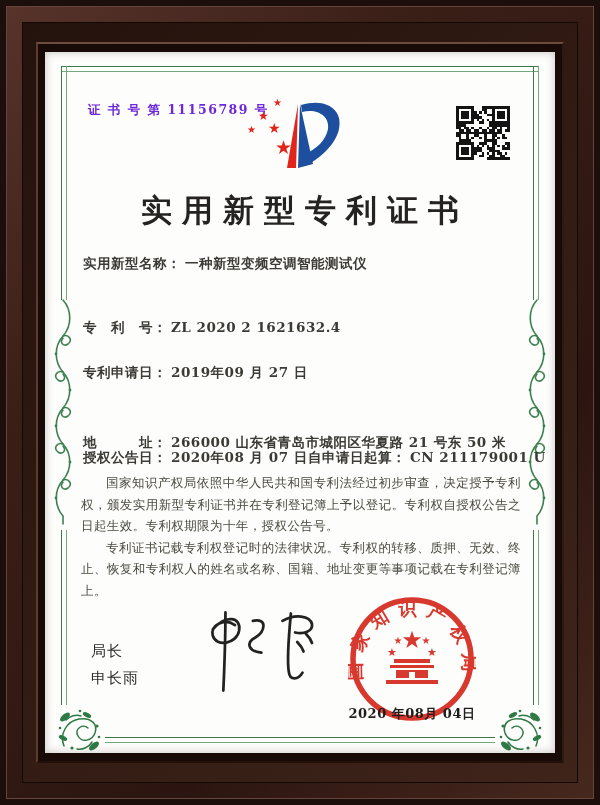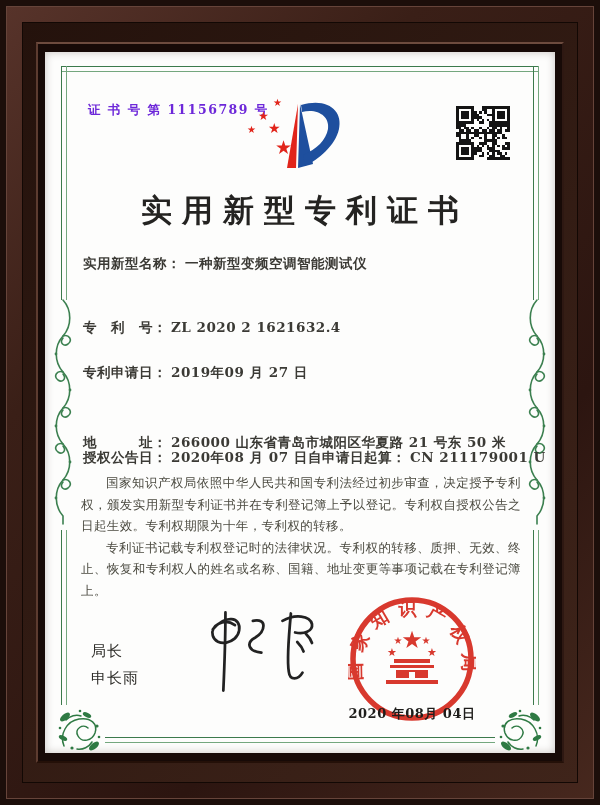--- a/index.html
+++ b/index.html
@@ -350,21 +350,21 @@
       <span class="lab">地　　　址：</span><span class="val">266000 山东省青岛市城阳区华夏路 21 号东 50 米</span>
     </div>
     <div class="frow r7">
       <span class="lab">授权公告日：</span><span class="val">2020年08 月 07 日</span>
       <span class="pair2">
         <span class="lab">自申请日起算：</span><span class="val">CN 211179001 U</span>
       </span>
     </div>
 
     <div class="bodytext">
-      <p>国家知识产权局依照中华人民共和国专利法经过初步审查，决定授予专利权，颁发实用新型专利证书并在专利登记簿上予以登记。专利权自授权公告之日起生效。专利权期限为十年，专利权的转移。</p>
+      <p>国家知识产权局依照中华人民共和国专利法经过初步审查，决定授予专利权，颁发实用新型专利证书并在专利登记簿上予以登记。专利权自授权公告之日起生效。专利权期限为十年，授权公告号。</p>
       <p>专利证书记载专利权登记时的法律状况。专利权的转移、质押、无效、终止、恢复和专利权人的姓名或名称、国籍、地址变更等事项记载在专利登记簿上。</p>
     </div>
 
     <div class="signer">
       <div>局长</div>
       <div>申长雨</div>
     </div>
 
     <svg class="signature" viewBox="0 0 140 90">
       <g fill="none" stroke="#222" stroke-width="2.6" stroke-linecap="round">

